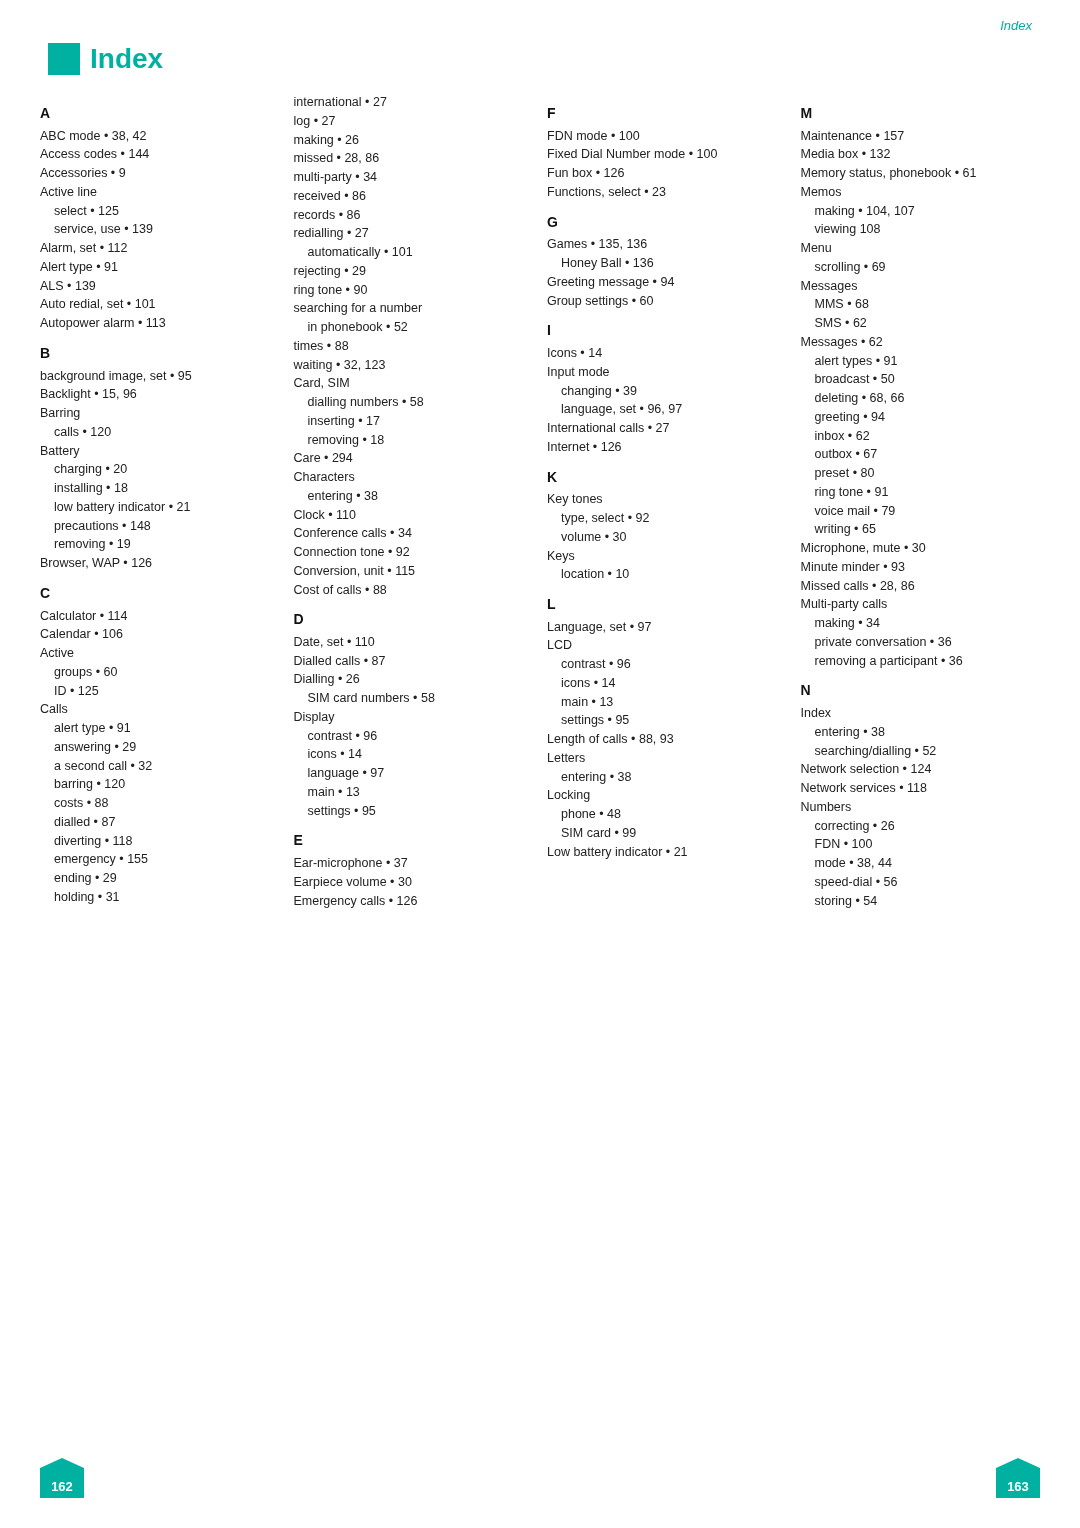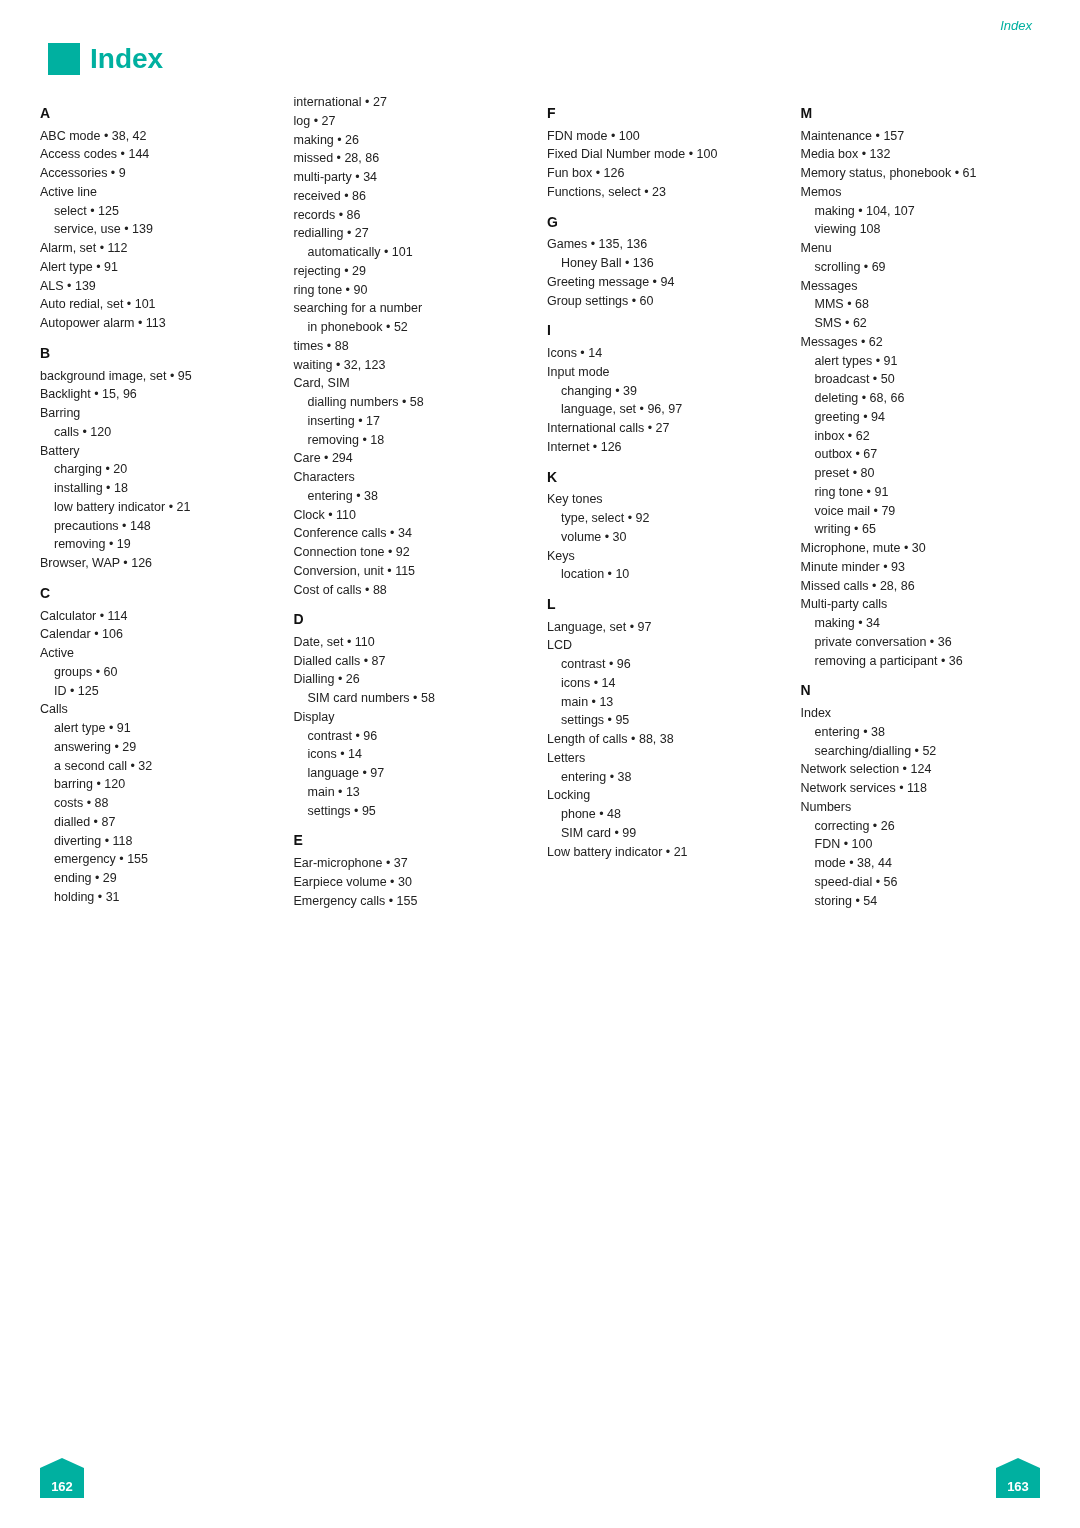--- a/index.html
+++ b/index.html
@@ -171,21 +171,21 @@
       <div class="entry sub">SIM card numbers • 58</div>
       <div class="entry">Display</div>
       <div class="entry sub">contrast • 96</div>
       <div class="entry sub">icons • 14</div>
       <div class="entry sub">language • 97</div>
       <div class="entry sub">main • 13</div>
       <div class="entry sub">settings • 95</div>
       <div class="section-letter">E</div>
       <div class="entry">Ear-microphone • 37</div>
       <div class="entry">Earpiece volume • 30</div>
-      <div class="entry">Emergency calls • 155</div>
+      <div class="entry">Emergency calls • 126</div>
     </div>
     <div class="col">
       <div class="section-letter">F</div>
       <div class="entry">FDN mode • 100</div>
       <div class="entry">Fixed Dial Number mode • 100</div>
       <div class="entry">Fun box • 126</div>
       <div class="entry">Functions, select • 23</div>
       <div class="section-letter">G</div>
       <div class="entry">Games • 135, 136</div>
       <div class="entry sub">Honey Ball • 136</div>
@@ -204,21 +204,21 @@
       <div class="entry sub">volume • 30</div>
       <div class="entry">Keys</div>
       <div class="entry sub">location • 10</div>
       <div class="section-letter">L</div>
       <div class="entry">Language, set • 97</div>
       <div class="entry">LCD</div>
       <div class="entry sub">contrast • 96</div>
       <div class="entry sub">icons • 14</div>
       <div class="entry sub">main • 13</div>
       <div class="entry sub">settings • 95</div>
-      <div class="entry">Length of calls • 88, 38</div>
+      <div class="entry">Length of calls • 88, 93</div>
       <div class="entry">Letters</div>
       <div class="entry sub">entering • 38</div>
       <div class="entry">Locking</div>
       <div class="entry sub">phone • 48</div>
       <div class="entry sub">SIM card • 99</div>
       <div class="entry">Low battery indicator • 21</div>
     </div>
     <div class="col">
       <div class="section-letter">M</div>
       <div class="entry">Maintenance • 157</div>

